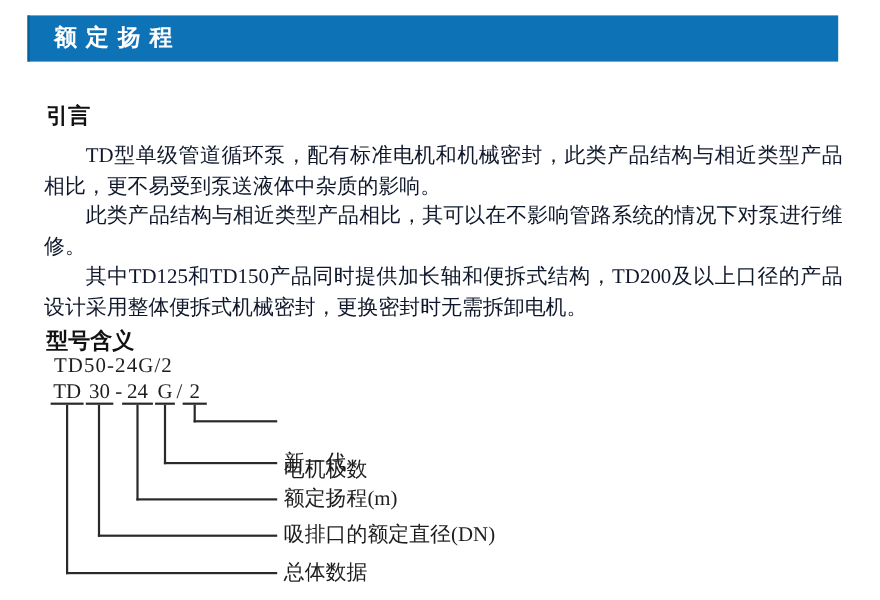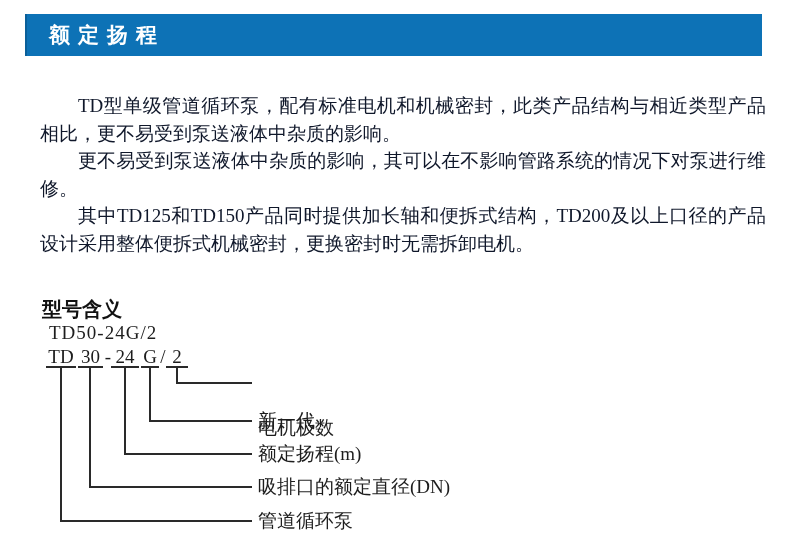--- a/index.html
+++ b/index.html
@@ -91,22 +91,23 @@
   }
 </style>
 </head>
 <body>
 
 <div class="header-bar" style="background: rgb(13, 114, 182);">
   <div class="header-title">额定扬程</div>
 </div>
 
 <div class="intro">
+  <h2 class="sec-heading">引言</h2>
   <p>TD型单级管道循环泵，配有标准电机和机械密封，此类产品结构与相近类型产品相比，更不易受到泵送液体中杂质的影响。</p>
-  <p>更不易受到泵送液体中杂质的影响，其可以在不影响管路系统的情况下对泵进行维修。</p>
+  <p>此类产品结构与相近类型产品相比，其可以在不影响管路系统的情况下对泵进行维修。</p>
   <p>其中TD125和TD150产品同时提供加长轴和便拆式结构，TD200及以上口径的产品设计采用整体便拆式机械密封，更换密封时无需拆卸电机。</p>
 </div>
 
 <h2 class="sec-heading model-heading">型号含义</h2>
 <div class="model-code">TD50-24G/2</div>
 
 <div>
   <span class="seg" style="left:46px;  width:30px;">TD</span>
   <span class="seg" style="left:78px;  width:25px;">30</span>
   <span class="sep" style="left:104px; width:8px;">-</span>
@@ -127,14 +128,14 @@
   <div class="vline" style="left:89px;  top:368px; height:120px;"></div>
   <div class="hline" style="left:89px;  top:486px; width:163px;"></div>
 
   <div class="vline" style="left:60px;  top:368px; height:154px;"></div>
   <div class="hline" style="left:60px;  top:520px; width:192px;"></div>
 
   <div class="dlabel" style="top:372px;margin-top:44px;">电机极数</div>
   <div class="dlabel" style="top:409px;">新一代</div>
   <div class="dlabel" style="top:442px;font-family:Liberation Serif, serif;">额定扬程(m)</div>
   <div class="dlabel" style="top:475px;">吸排口的额定直径(DN)</div>
-  <div class="dlabel" style="top:509px;">管道循环泵</div>
+  <div class="dlabel" style="top:509px;">总体数据</div>
 </div>
 
 </body></html>

